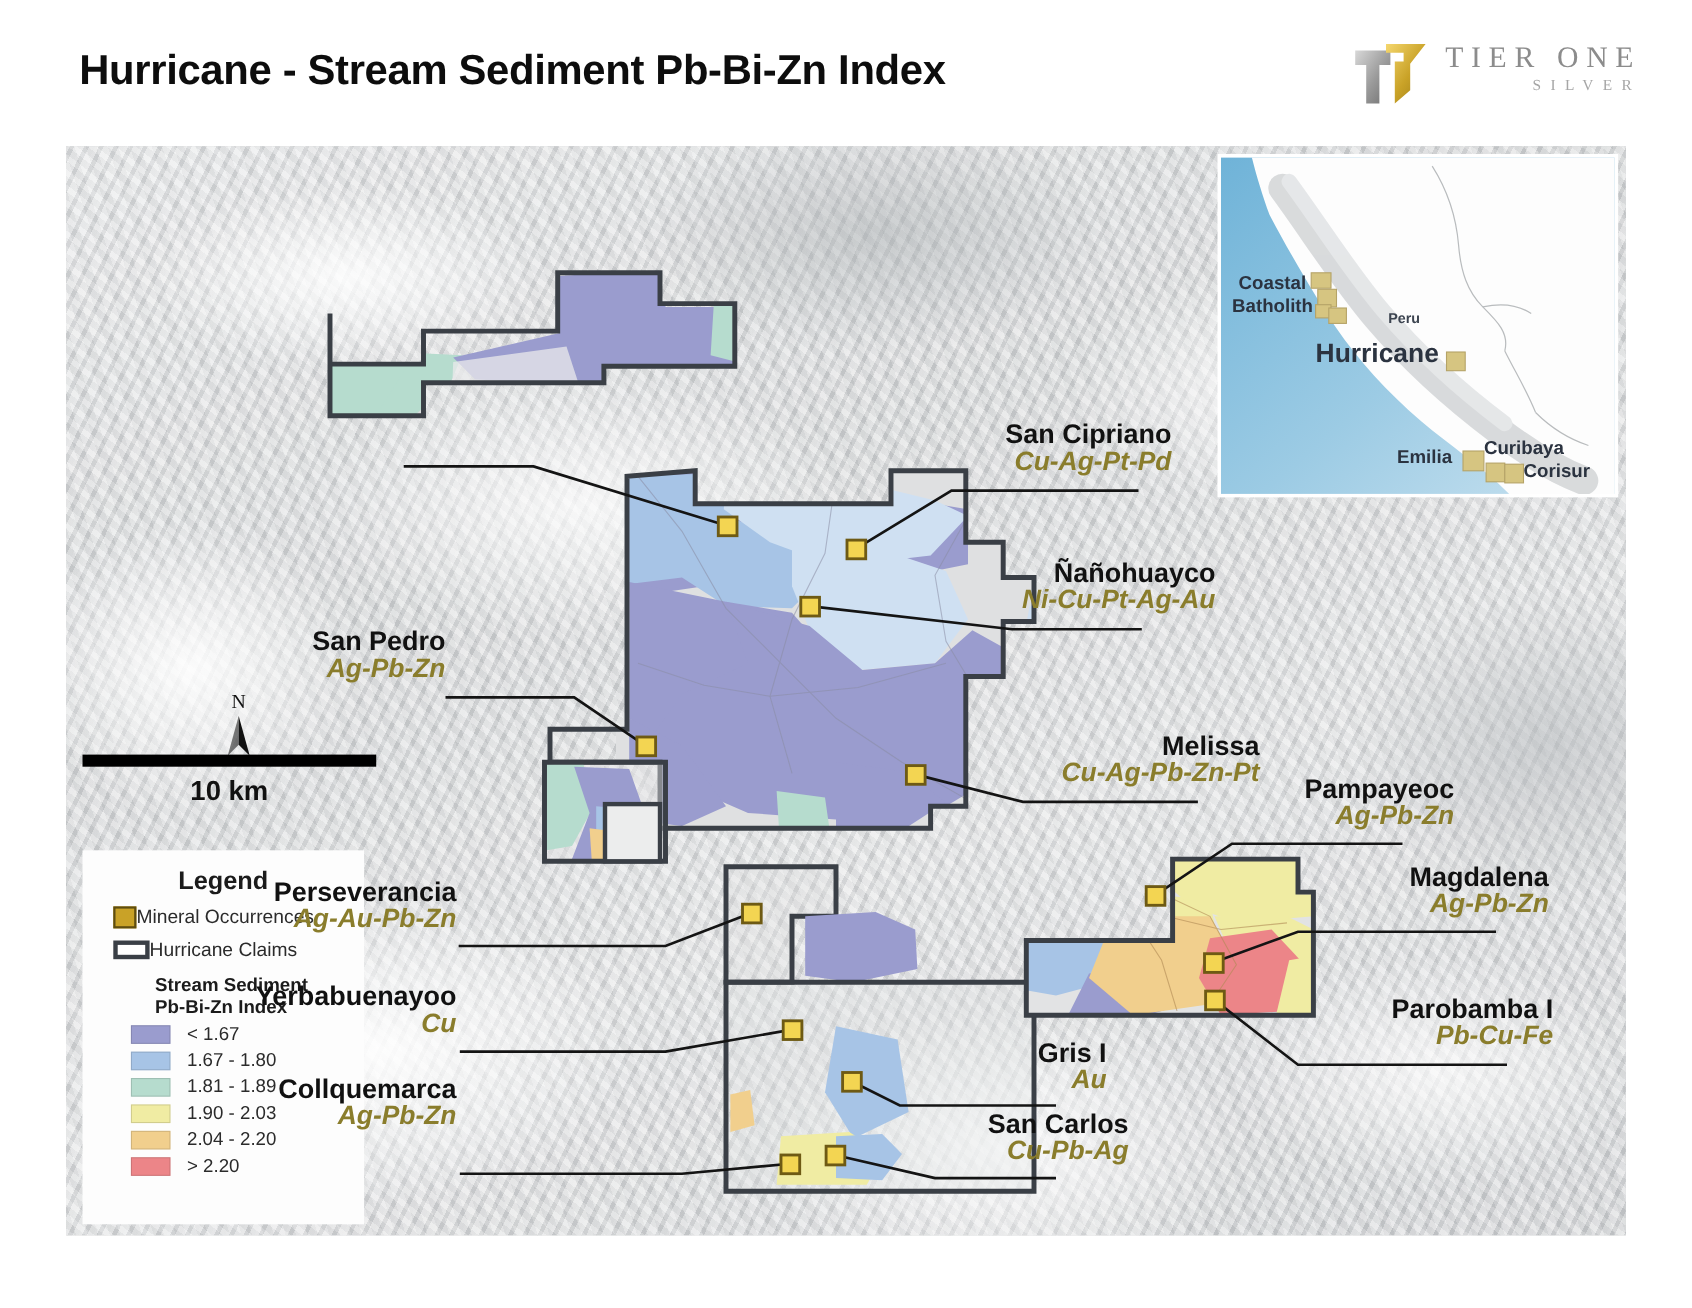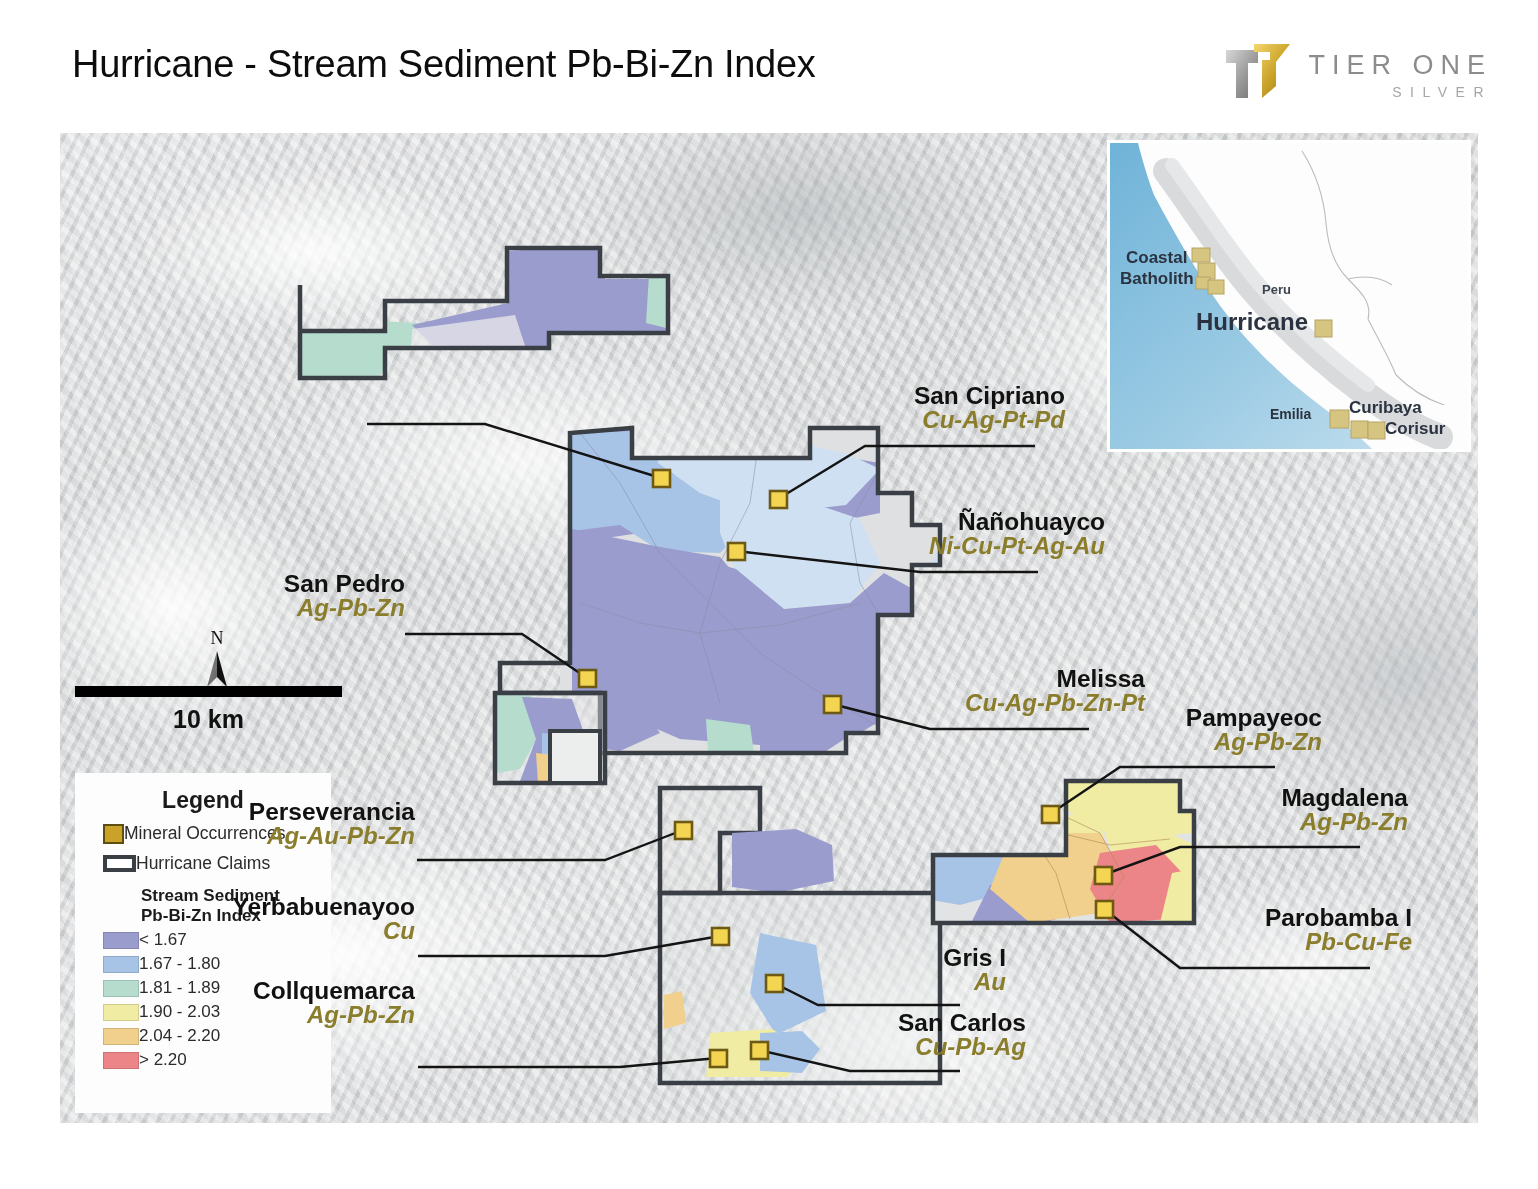--- a/index.html
+++ b/index.html
@@ -8,25 +8,25 @@
     background: #ffffff;
     font-family: "Liberation Sans", sans-serif;
     overflow: hidden;
   }
   #page { position: relative; width: 1538px; height: 1189px; background:#fff; }
 
   
   #header { position:absolute; left:0; top:0; width:1538px; height:126px; background:#fff; }
   #map-title {
     position:absolute; left:72px; top:43px;
-    font-size:38px; font-weight:normal; color:#0d0d0d;
+    font-size:38px; font-weight:bold; color:#0d0d0d;
     letter-spacing:-0.3px; white-space:nowrap;
   }
   
-  #logo { position:absolute; right:46px; top:38px; height:62px; display:flex; align-items:flex-end; gap:14px; }
+  #logo { position:absolute; right:46px; top:38px; height:62px; display:flex; align-items:flex-start; gap:14px;font-family:Liberation Serif, serif; }
   #logo-mark { width:70px; height:58px; position:relative; }
   #logo-text { display:flex; flex-direction:column; justify-content:center; }
   #logo-name { font-size:27px; letter-spacing:7px; color:#8c8c8c; line-height:1.05; font-weight:400; }
   #logo-sub  { font-size:14px; letter-spacing:8.5px; color:#a6a6a6; text-align:right; margin-top:5px; }
 
   
   #map {
     position:absolute; left:60px; top:133px; width:1418px; height:990px;
     overflow:hidden;
     background:#cfd1d2;
@@ -59,21 +59,21 @@
   #legend {
     position:absolute; left:15px; top:640px; width:256px; height:340px;
     background:#fdfdfd;
   }
   #legend-title { text-align:center; font-size:23px; font-weight:bold; color:#1b1b1b; padding-top:14px; }
   .leg-row { display:flex; align-items:center; padding-left:28px; margin-top:9px; }
   .leg-sq  { width:21px; height:20px; background:#c9a227; border:2px solid #5e4d10; flex:0 0 auto; }
   .leg-claim { width:33px; height:17px; background:#fff; border:4px solid #3a3f46; flex:0 0 auto; }
   .leg-txt { font-size:17.5px; color:#2b2b2b; }
   #leg-sub { font-size:17px; font-weight:bold; color:#1b1b1b; line-height:1.16; margin:12px 0 5px 66px; }
-  .leg-ramp { display:flex; align-items:center; padding-left:28px; margin-top:4px; }
+  .leg-ramp { display:flex; align-items:center; gap:15px; padding-left:44px; margin-top:4px; }
   .leg-bar { width:36px; height:17px; border:1px solid rgba(0,0,0,.13); flex:0 0 auto; }
   .leg-ramp .leg-txt { font-size:17px; }
 
   
   #north { position:absolute; left:130px; top:495px; width:54px; text-align:center; }
   #north-n { font-size:18px; color:#111; font-weight:400; font-family:"Liberation Serif", serif; }
   #scale-bar { position:absolute; left:15px; top:553px; width:267px; height:11px; background:#000; }
   #scale-txt { position:absolute; left:15px; top:572px; width:267px; text-align:center; font-size:25px; font-weight:bold; color:#111; }
 
   
@@ -407,19 +407,19 @@
         <rect x="220" y="267" width="19" height="18"></rect>
         <rect x="241" y="278" width="17" height="17"></rect>
         <rect x="258" y="279" width="17" height="17"></rect>
       </g>
     </svg>
 
     <div class="inset-label" style="left:16px; top:106px; font-size:17px;text-align:right;">Coastal</div>
     <div class="inset-label" style="left:10px; top:127px; font-size:17px;">Batholith</div>
     <div class="inset-label" style="left:152px; top:140px; font-size:13px; color:#3c4450;">Peru</div>
     <div class="inset-label" style="left:86px; top:166px; font-size:24px;">Hurricane</div>
-    <div class="inset-label" style="left:160px; top:264px; font-size:14px;">Emilia</div>
+    <div class="inset-label" style="left:160px; top:264px; font-size:17px;">Emilia</div>
     <div class="inset-label" style="left:239px; top:256px; font-size:17px;">Curibaya</div>
     <div class="inset-label" style="left:275px; top:277px; font-size:17px;">Corisur</div>
   </div>
 
 </div>
 </div>
 
 </body></html>

